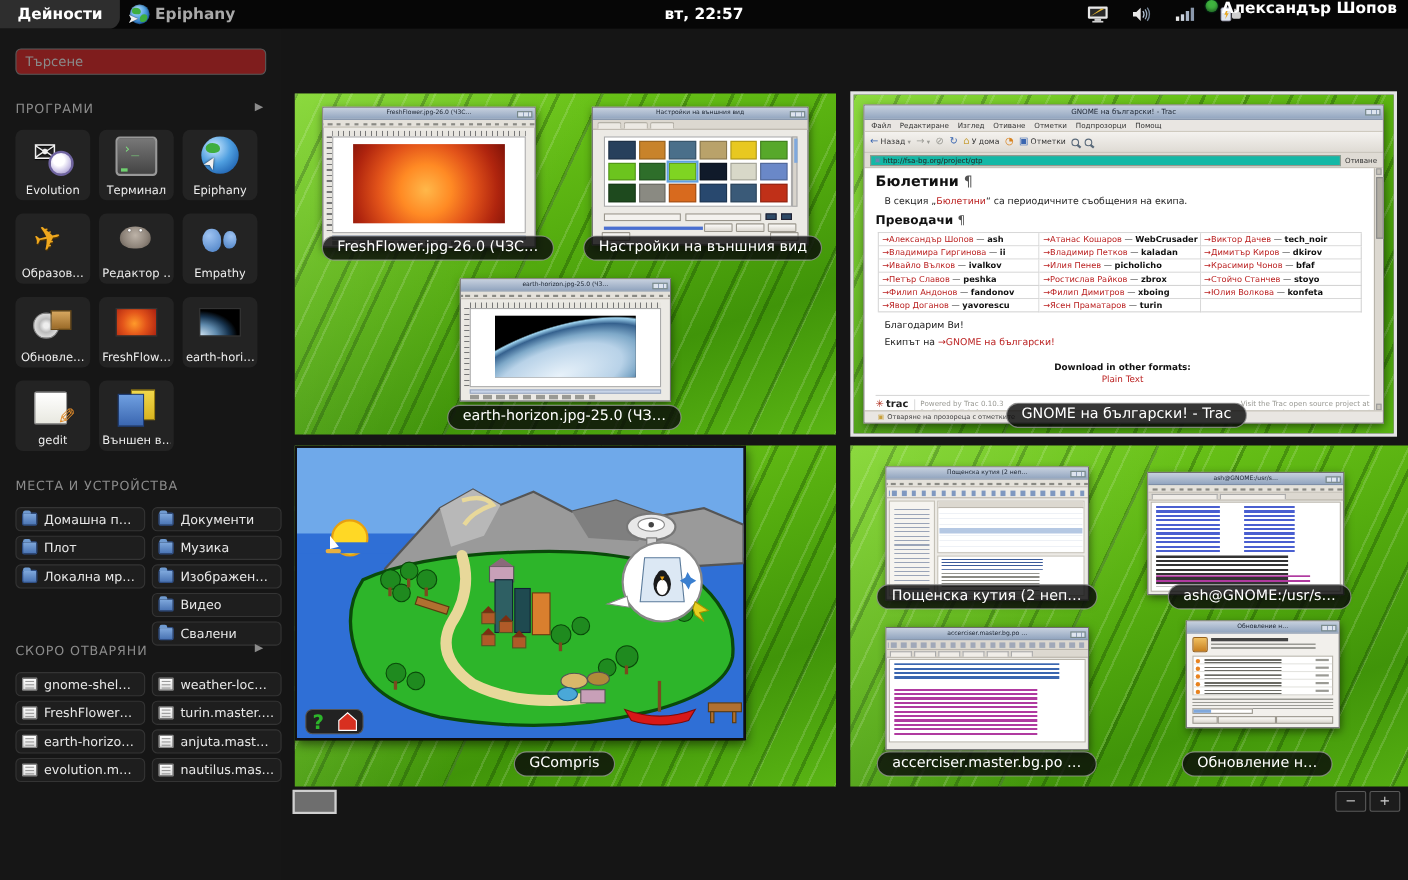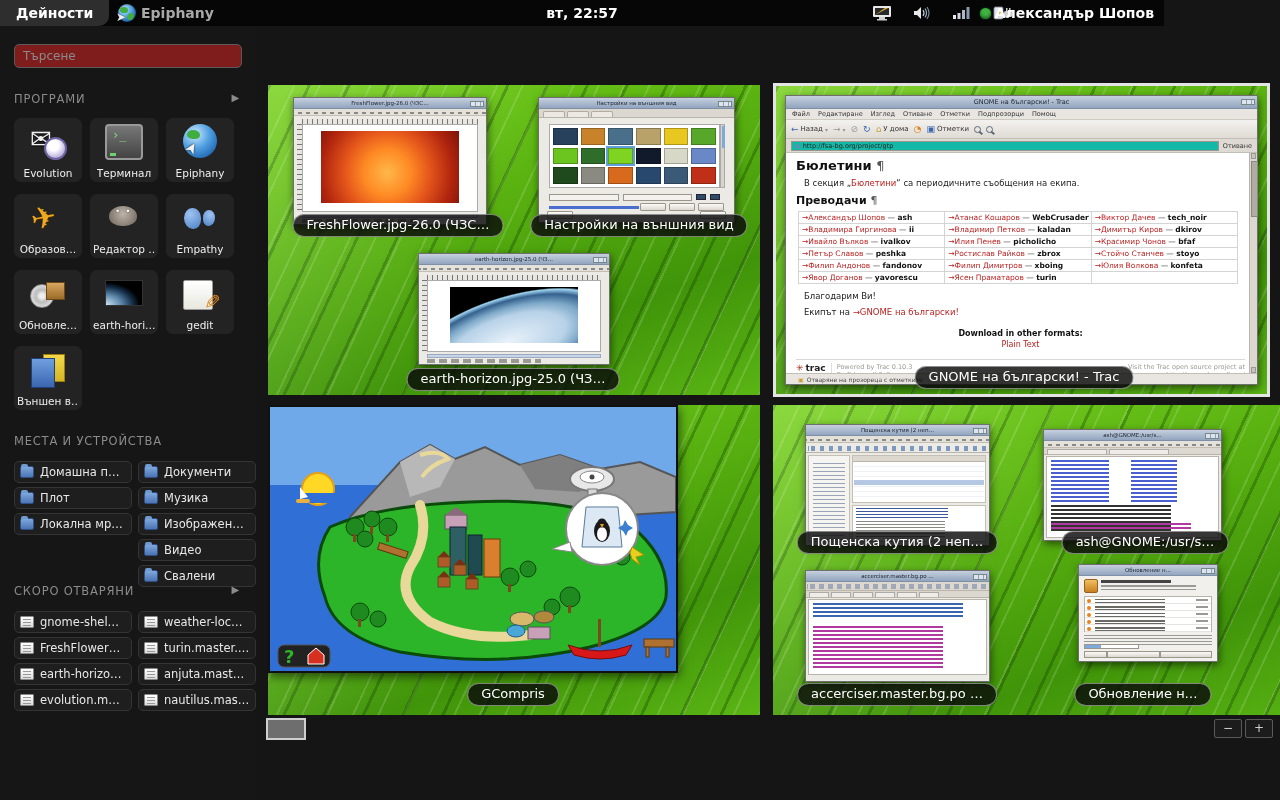--- a/index.html
+++ b/index.html
@@ -1,40 +1,40 @@
 <!DOCTYPE html>
 <html><head>
 <meta charset="utf-8">
 <style>
   * { margin:0; padding:0; box-sizing:border-box; }
   html,body { width:1280px; height:800px; background:#141414; overflow:hidden;
     font-family:"DejaVu Sans", sans-serif; }
   #stage { position:relative; width:1280px; height:800px; background:#151515; }
 
   
-  #topbar { position:absolute; left:0; top:0; width:1164px; height:26px; background:#060606;
+  #topbar { position:absolute; left:0; top:0; width:1280px; height:26px; background:#060606;
     color:#fff; z-index:50; }
   #activities { position:absolute; left:0; top:0; height:26px; padding:0 16px; line-height:26px;
     font-weight:bold; font-size:14px; color:#fff; background:#2e2e2e; border-radius:0 0 10px 0; }
   #appmenu { position:absolute; left:118px; top:0; height:26px; display:flex; align-items:center; gap:5px; }
   .globe { width:18px; height:18px; border-radius:50%; position:relative;
     background:radial-gradient(circle at 35% 30%, #bfe3ff 0%, #4f9fe0 45%, #1c5fae 80%);
     box-shadow:inset 0 0 2px rgba(0,0,0,.6); }
   .globe::before { content:""; position:absolute; left:2px; top:3px; width:8px; height:6px;
     background:#3fae3f; border-radius:50% 60% 40% 50%; }
   .globe::after { content:""; position:absolute; right:2px; bottom:2px; width:7px; height:7px;
     background:#3fae3f; border-radius:60% 40% 60% 40%; }
   .globe .cursor { position:absolute; left:-2px; bottom:-2px; font-size:12px; color:#eee;
     text-shadow:0 0 1px #000; }
   #appmenu .appname { font-weight:bold; font-size:14px; color:#a8a8a8; }
   #clock { position:absolute; left:0; right:0; top:0; text-align:center; line-height:26px;
     font-weight:bold; font-size:14px; }
   #tray { position:absolute; right:150px; top:0; height:26px; display:flex; align-items:center; gap:20px; }
   #tray svg { display:block; }
-  #usermenu { position:absolute; right:10px; top:0; height:26px; display:flex; align-items:center; gap:4px; }
+  #usermenu { position:absolute; right:10px; top:0; height:26px; display:flex; gap:4px; }
   .statusdot { width:11px; height:11px; border-radius:50%; background:#3fb33f;
     box-shadow:inset 0 -2px 3px rgba(0,0,0,.4), 0 0 2px #063; }
   #usermenu .uname { font-weight:bold; font-size:14px; }
 
   
   #dash { position:absolute; left:0; top:26px; width:256px; height:774px; background:#161616; }
   #search { position:absolute; left:14px; top:18px; width:228px; height:24px; background:#7f1d1d;
     border:1px solid #5a5a5a; border-radius:5px; color:#bbb; font-size:12px; padding:0 8px;
     font-family:"DejaVu Sans", sans-serif; outline:none; }
   #search::placeholder { color:#8a8a8a; }
@@ -397,20 +397,24 @@
         <div class="apptile">
           <span class="aicon empathy-app-icon"></span>
           <span class="albl">Empathy</span>
         </div>
 
         <div class="apptile">
           <span class="aicon updater-app-icon"></span>
           <span class="albl">Обновле…</span>
         </div>
 
+        <div class="apptile">
+          <span class="aicon flower-thumb-icon"></span>
+          <span class="albl">FreshFlow…</span>
+        </div>
 
         <div class="apptile">
           <span class="aicon earth-thumb-icon"></span>
           <span class="albl">earth-hori…</span>
         </div>
 
         <div class="apptile">
           <span class="aicon gedit-app-icon"></span>
           <span class="albl">gedit</span>
         </div>

